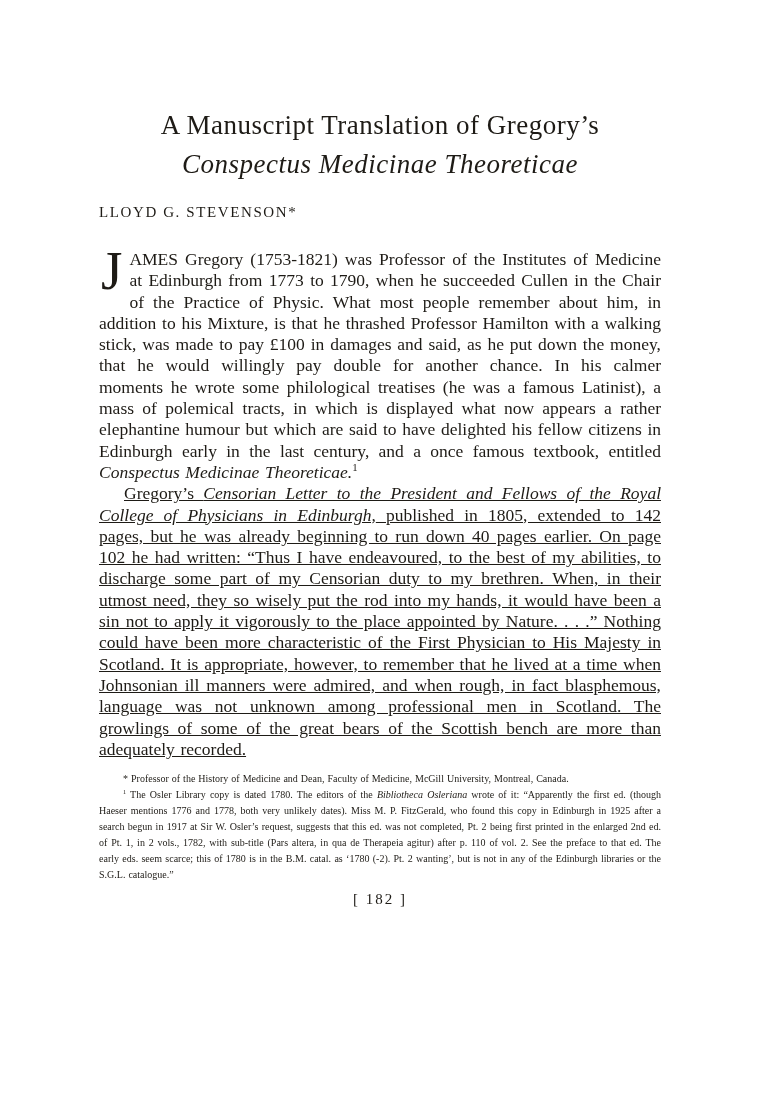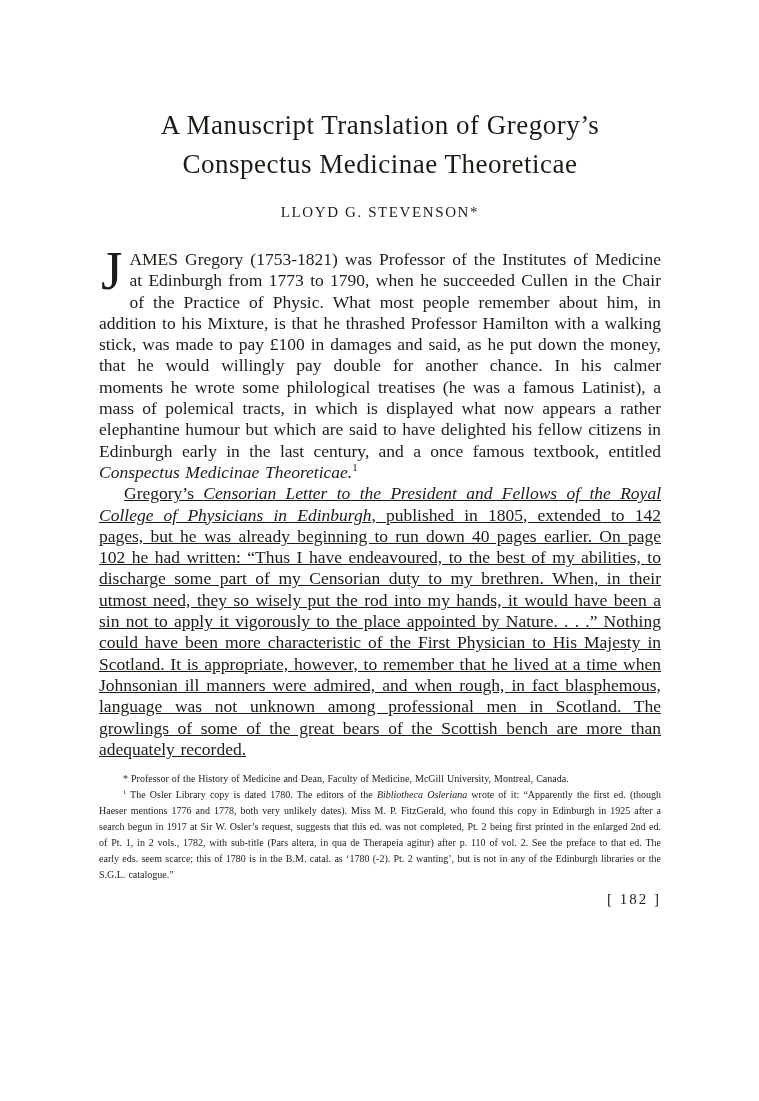--- a/index.html
+++ b/index.html
@@ -8,23 +8,23 @@
     background:#ffffff;
     color:#1e1b16;
     font-family:"Liberation Serif", serif;
     position:relative;
     overflow:hidden;
   }
   .text-block { position:absolute; left:99px; top:106px; width:562px; }
 
   .title { margin:0; font-weight:normal; text-align:center; font-size:27px; line-height:39px; letter-spacing:0.5px; }
   .title-line1, .title-line2 { display:block; }
-  .title-line2 { }
+  .title-line2 { font-style:italic; }
 
-  .author { text-align:center; font-size:15px; letter-spacing:1.6px; margin-top:19px; line-height:18px; }
+  .author { font-size:15px; letter-spacing:1.6px; margin-top:19px; line-height:18px; }
 
   .body-text {
     margin-top:28px;
     font-size:17.5px;
     line-height:21.3px;
     text-align:justify;
     word-spacing:1.3px;
   }
   .par { margin:0; }
   .par-indent { text-indent:25px;text-decoration:underline; }
@@ -38,21 +38,21 @@
 
   .footnotes {
     margin-top:11px;
     font-size:10px;
     line-height:15.9px;
     text-align:justify;
     word-spacing:0.5px;
   }
   .fn { margin:0; text-indent:24px; }
 
-  .page-number { text-align:right; margin-top:9px; font-size:15px; letter-spacing:2px; }
+  .page-number { text-align:center; margin-top:9px; font-size:15px; letter-spacing:2px; }
 </style>
 </head>
 <body>
 
 <div class="page">
   <div class="text-block">
 
     <h1 class="title">
       <span class="title-line1">A Manuscript Translation of Gregory’s</span>
       <span class="title-line2">Conspectus Medicinae Theoreticae</span>

